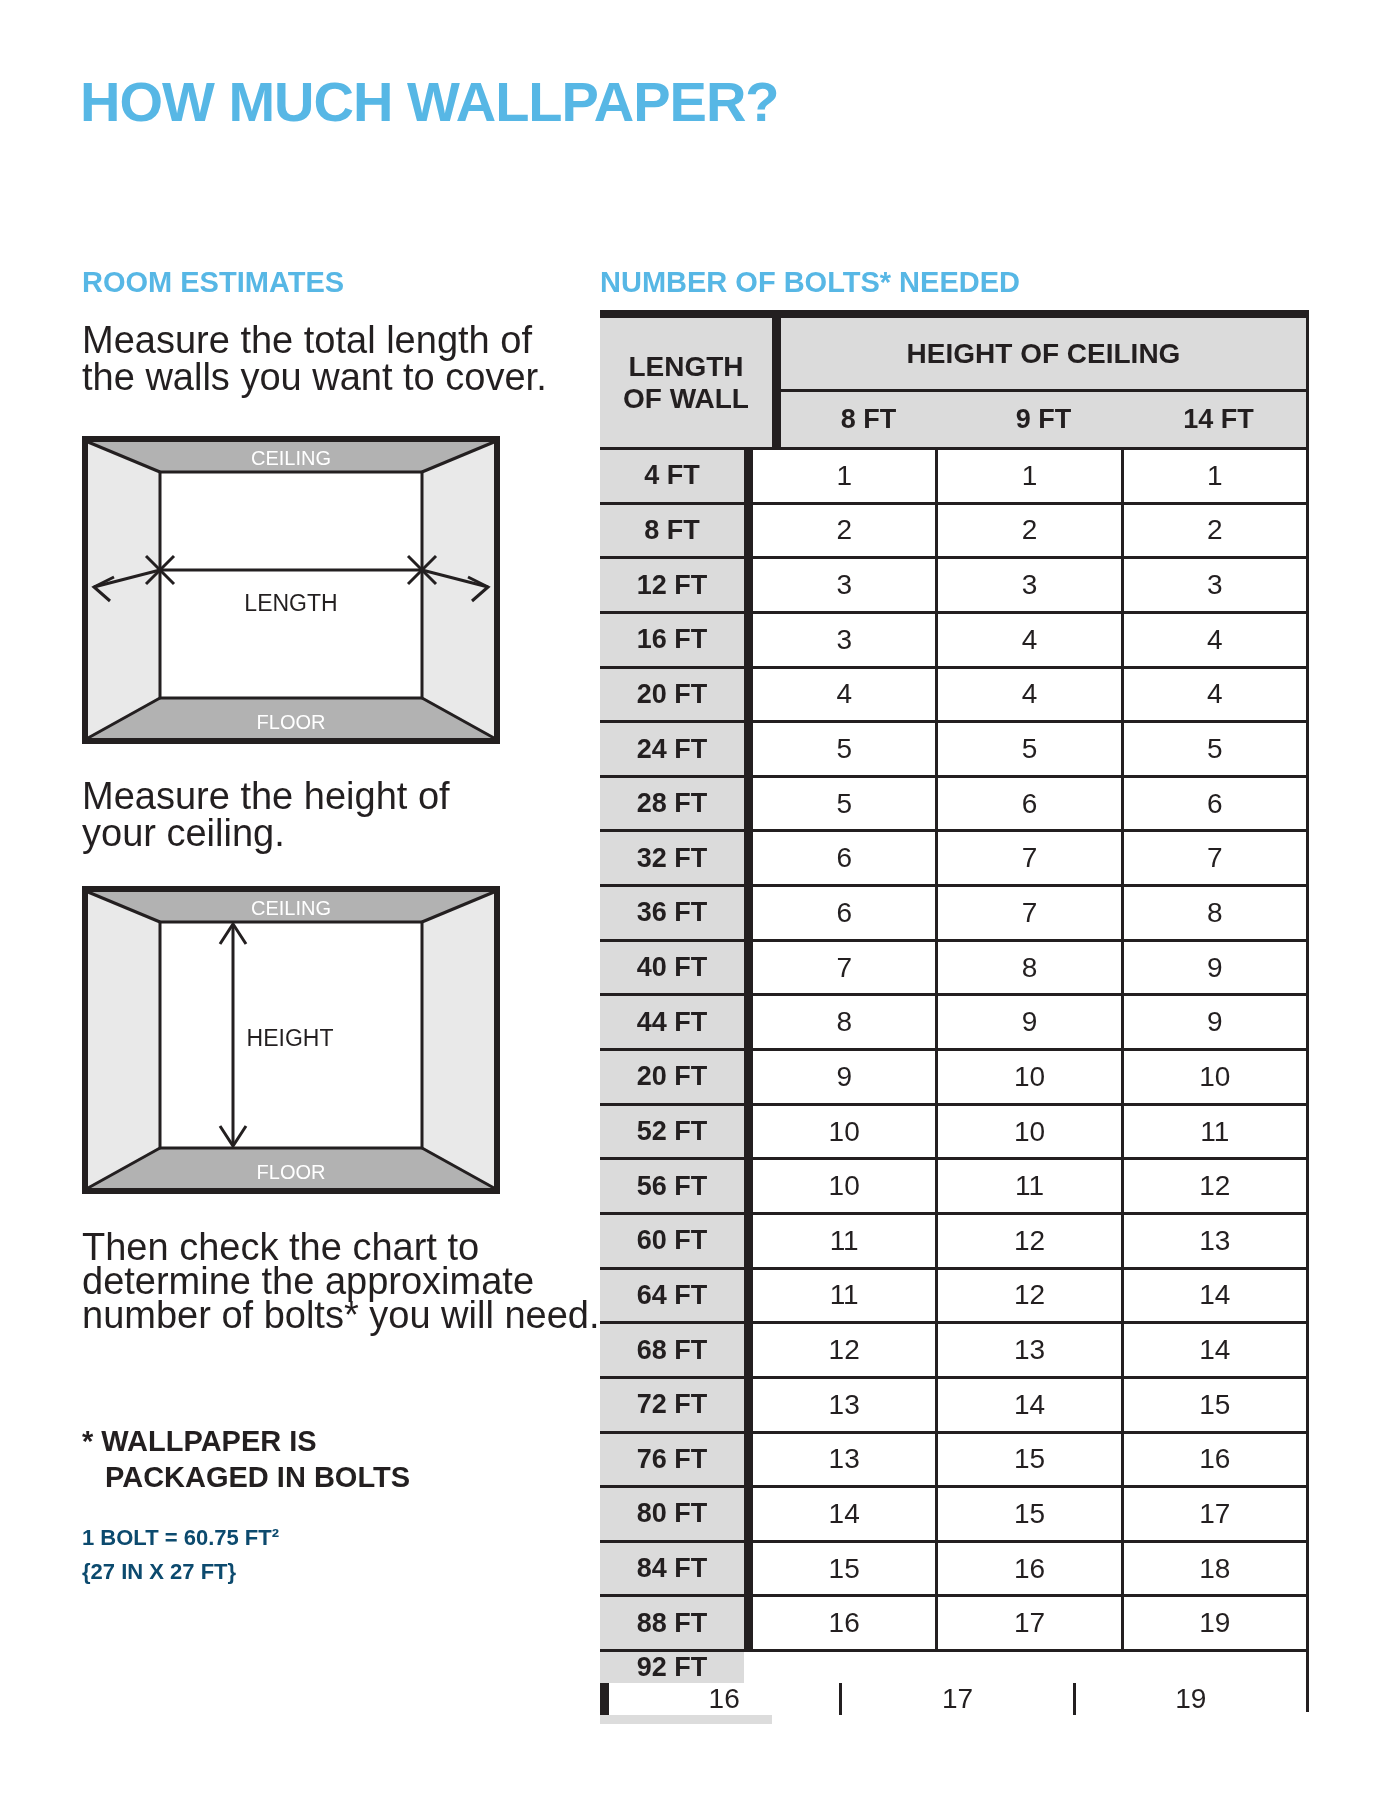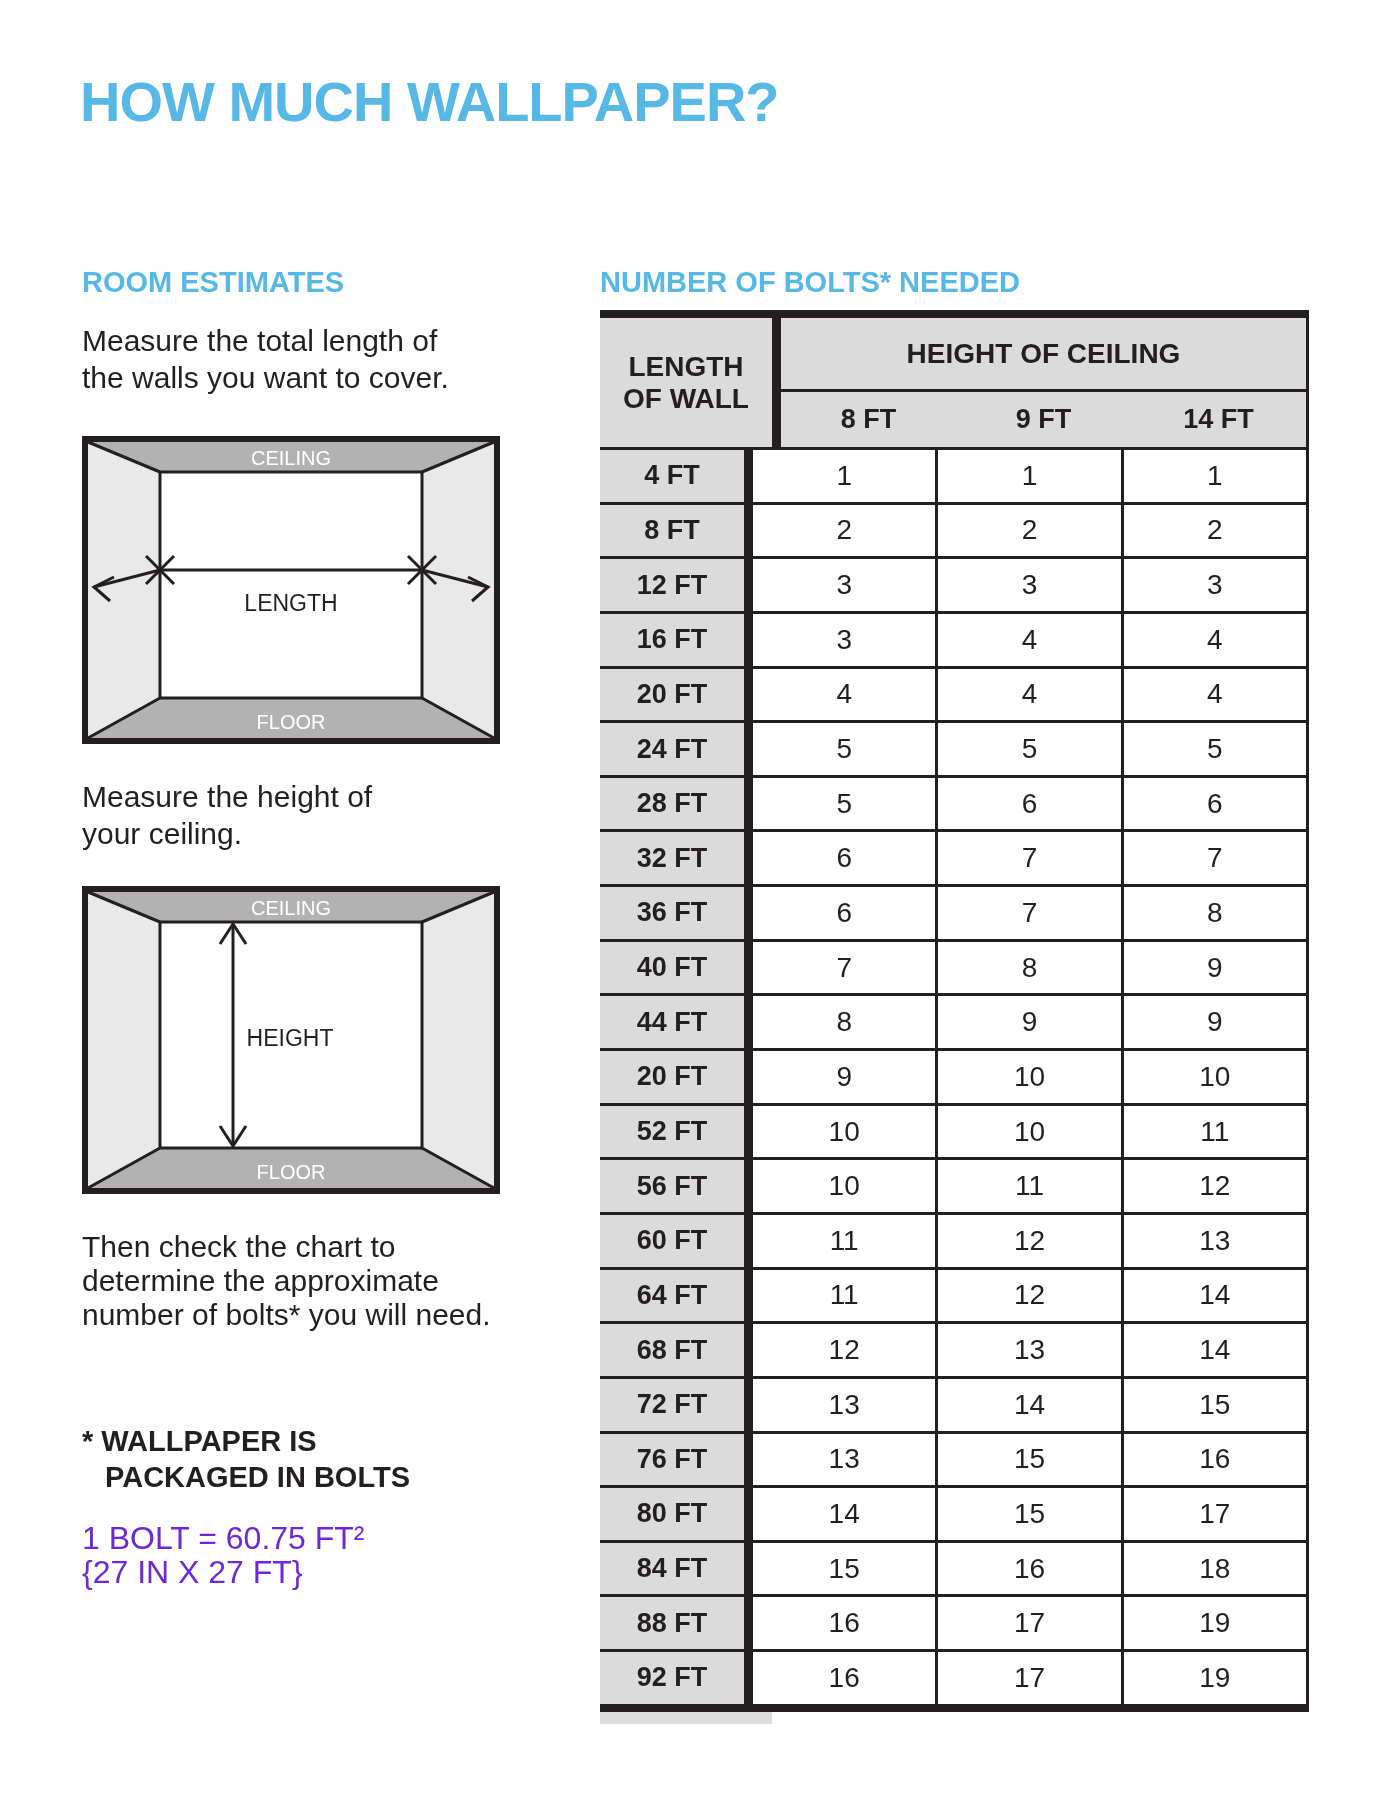--- a/index.html
+++ b/index.html
@@ -11,26 +11,26 @@
   .page-title{
     left:80px;top:74px;font-size:56px;font-weight:bold;color:#57b7e5;
     line-height:1;letter-spacing:-1px;white-space:nowrap;
   }
   .section-heading{
     font-size:29px;font-weight:bold;color:#57b7e5;line-height:1;white-space:nowrap;
   }
   .room-heading{left:82px;top:268px;}
   .bolts-heading{left:600px;top:268px;width:709px;text-align:left;}
   .body-text{
-    left:82px;font-size:30px;line-height:37px;color:#231f20;white-space:pre-line;
+    left:82px;font-size:38px;line-height:37px;color:#231f20;white-space:pre-line;
   }
   .body-text.small-lh{line-height:34px;}
   .foot{left:82px;font-size:29px;font-weight:bold;line-height:36px;color:#231f20;}
   .foot .indent{padding-left:23px;}
-  .boltinfo{left:82px;font-size:32px;font-weight:normal;line-height:34px;color:#6d28d9;}
+  .boltinfo{left:82px;font-size:22px;font-weight:bold;line-height:34px;color:#0c4a6e;}
   .diagram{position:absolute;left:82px;width:418px;height:308px;}
   .d1{top:436px;}
   .d2{top:886px;}
   .dg-label{font-family:"Liberation Sans", sans-serif;}
 
   
   .t-wrap{position:absolute;left:600px;top:310px;width:709px;}
   .t-box{border-right:3px solid #231f20;}
   .t-topborder{height:8px;background:#231f20;}
   .t-bottomborder{height:8px;background:#231f20;}
@@ -42,21 +42,21 @@
   }
   .t-headright{flex:1;border-left:9px solid #231f20;display:flex;flex-direction:column;min-width:0;}
   .t-grouphead{
     height:71px;border-bottom:3px solid #231f20;display:flex;align-items:center;justify-content:center;
     font-weight:bold;font-size:28px;
   }
   .t-subhead{height:55px;display:flex;}
   .t-cell{flex:1;display:flex;align-items:center;justify-content:center;}
   .t-colhead{font-weight:bold;font-size:27px;}
   .t-row{display:flex;height:51.65px;border-bottom:3px solid #231f20;}
-  .t-row:last-child{border-bottom:none;}
+  .t-row:last-child{border-bottom:none;flex-direction:column;}
   .t-lab{
     width:144px;background:#dbdbdb;display:flex;align-items:center;justify-content:center;
     font-weight:bold;font-size:27px;
   }
   .t-vals{flex:1;display:flex;border-left:9px solid #231f20;background:#ffffff;font-size:28px;min-width:0;}
   .t-vals .t-cell + .t-cell{border-left:3px solid #231f20;}
 </style>
 </head>
 <body>
 

